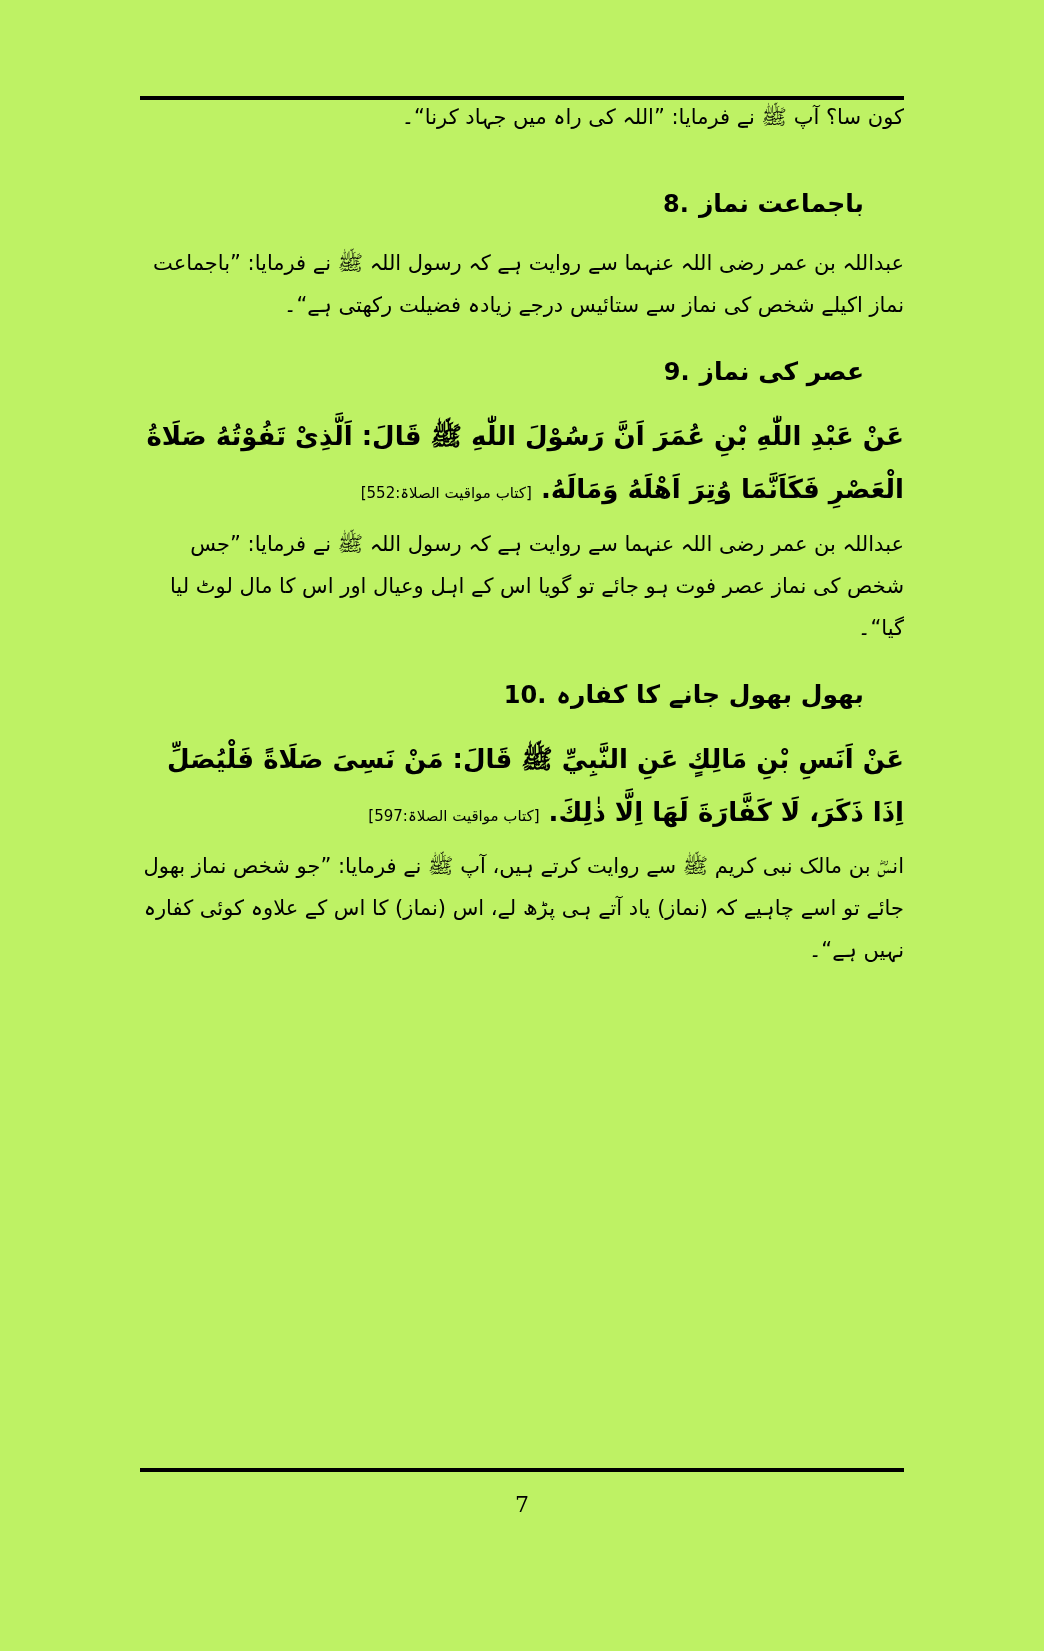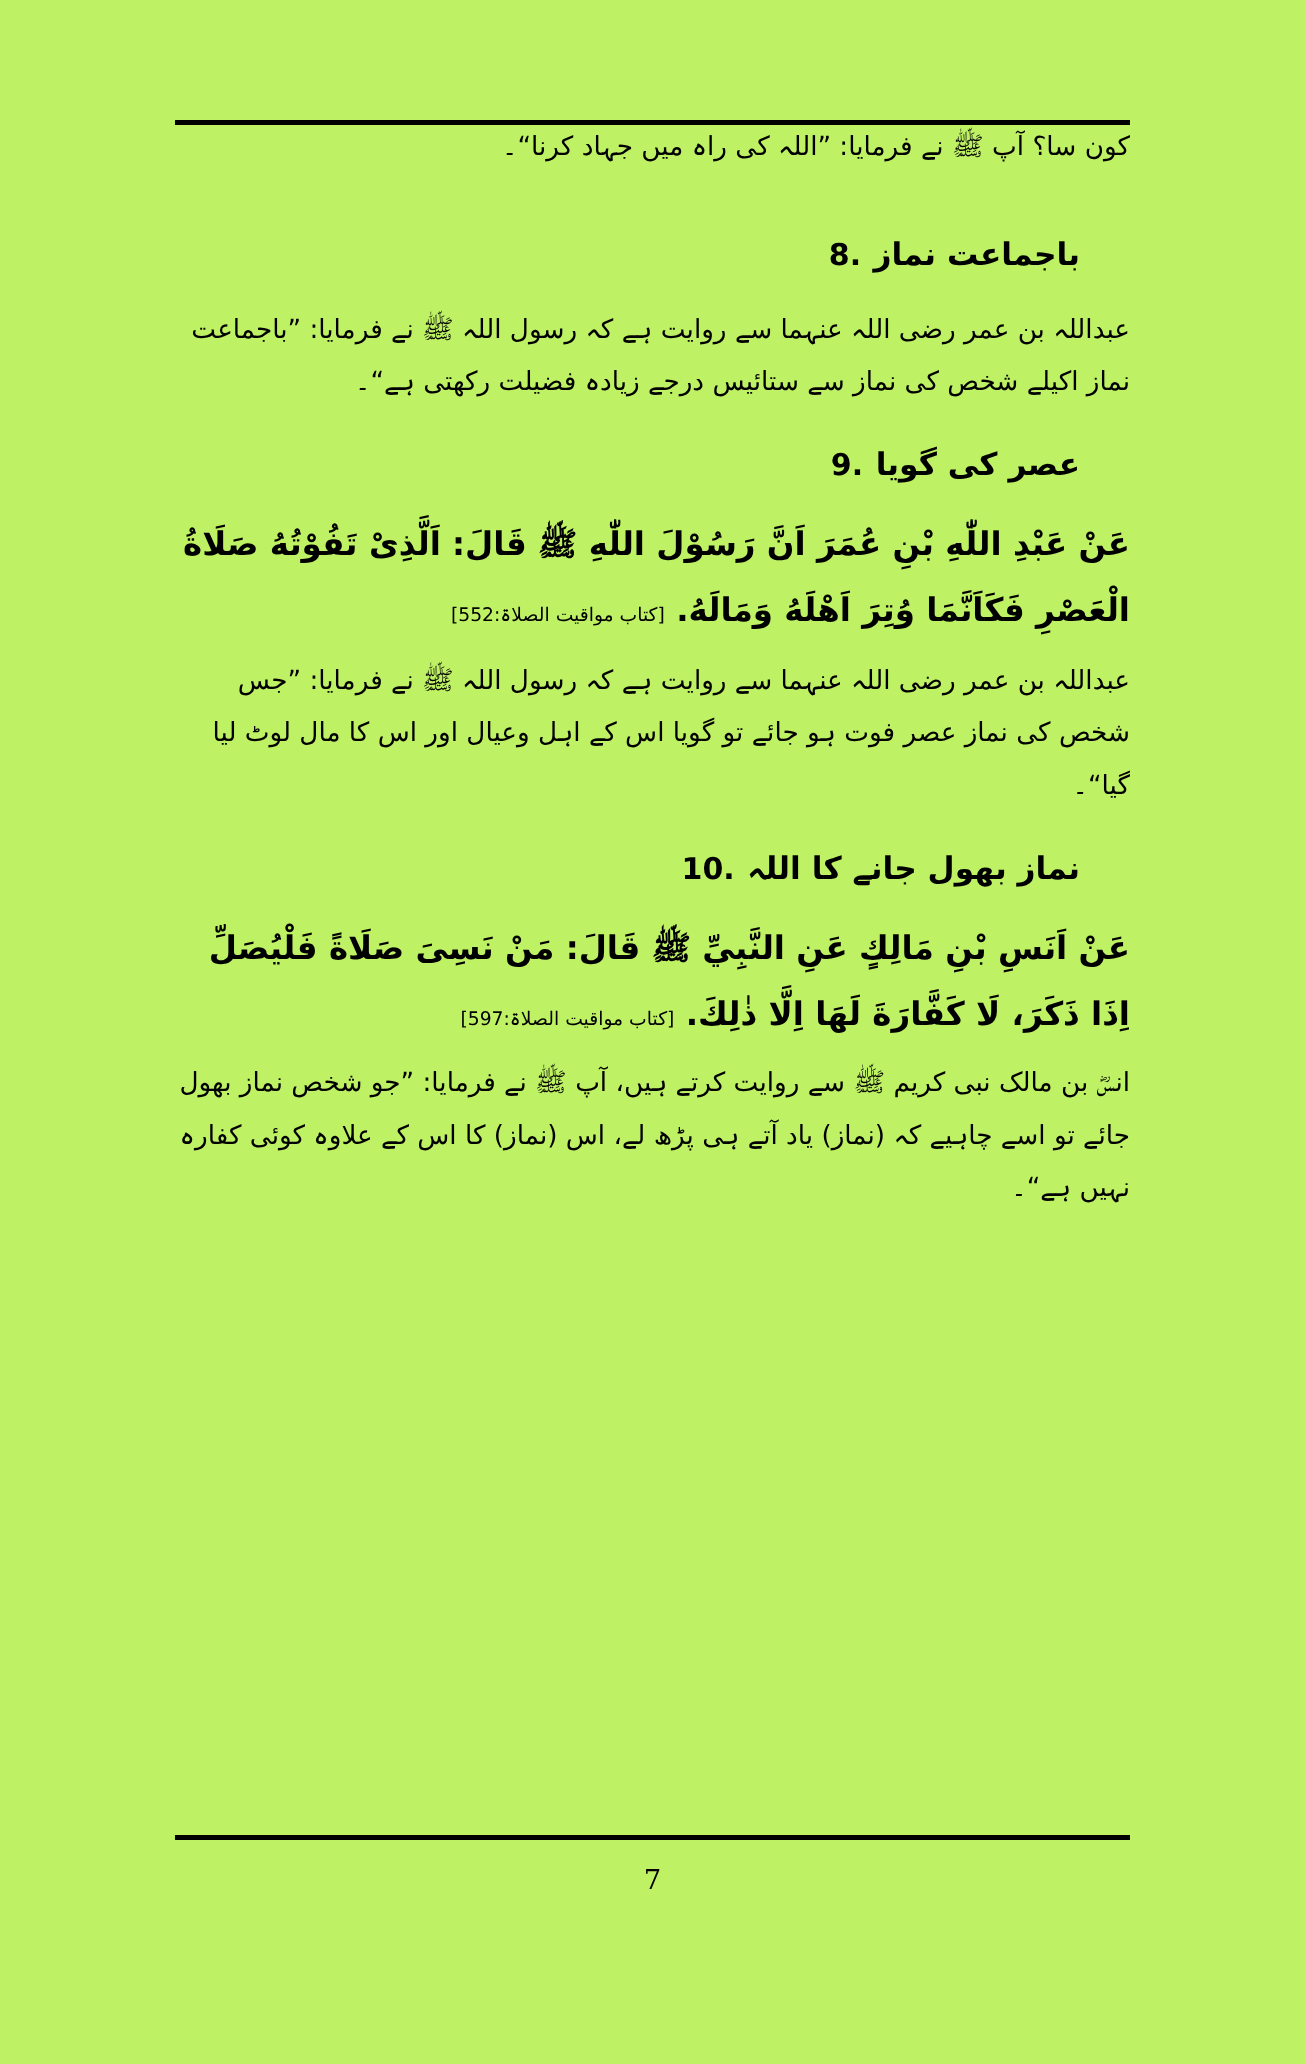--- a/index.html
+++ b/index.html
@@ -123,33 +123,33 @@
     <div class="section">
       <div class="heading-row">
         <span class="heading rtl">باجماعت نماز</span>
         <span class="heading-num">8.</span>
       </div>
       <div class="urdu rtl translation">عبداللہ بن عمر رضی اللہ عنہما سے روایت ہے کہ رسول اللہ ﷺ نے فرمایا: ”باجماعت نماز اکیلے شخص کی نماز سے ستائیس درجے زیادہ فضیلت رکھتی ہے“۔</div>
     </div>
 
     <div class="section">
       <div class="heading-row">
-        <span class="heading rtl">عصر کی گویا</span>
+        <span class="heading rtl">عصر کی نماز</span>
         <span class="heading-num">9.</span>
       </div>
       <div class="arabic rtl arabic-para">
         <span>عَنْ عَبْدِ اللّٰهِ بْنِ عُمَرَ اَنَّ رَسُوْلَ اللّٰهِ ﷺ قَالَ: اَلَّذِىْ تَفُوْتُهُ صَلَاةُ الْعَصْرِ فَكَاَنَّمَا وُتِرَ اَهْلَهُ وَمَالَهُ.</span>
         <span class="ref">[کتاب مواقیت الصلاۃ:552]</span>
       </div>
       <div class="urdu rtl translation">عبداللہ بن عمر رضی اللہ عنہما سے روایت ہے کہ رسول اللہ ﷺ نے فرمایا: ”جس شخص کی نماز عصر فوت ہو جائے تو گویا اس کے اہل وعیال اور اس کا مال لوٹ لیا گیا“۔</div>
     </div>
 
     <div class="section">
       <div class="heading-row">
-        <span class="heading rtl">نماز بھول جانے کا اللہ</span>
+        <span class="heading rtl">بھول بھول جانے کا کفارہ</span>
         <span class="heading-num">10.</span>
       </div>
       <div class="arabic rtl arabic-para">
         <span>عَنْ اَنَسِ بْنِ مَالِكٍ عَنِ النَّبِيِّ ﷺ قَالَ: مَنْ نَسِىَ صَلَاةً فَلْيُصَلِّ اِذَا ذَكَرَ، لَا كَفَّارَةَ لَهَا اِلَّا ذٰلِكَ.</span>
         <span class="ref">[کتاب مواقیت الصلاۃ:597]</span>
       </div>
       <div class="urdu rtl translation">انسؓ بن مالک نبی کریم ﷺ سے روایت کرتے ہیں، آپ ﷺ نے فرمایا: ”جو شخص نماز بھول جائے تو اسے چاہیے کہ (نماز) یاد آتے ہی پڑھ لے، اس (نماز) کا اس کے علاوہ کوئی کفارہ نہیں ہے“۔</div>
     </div>
 
   </div>

